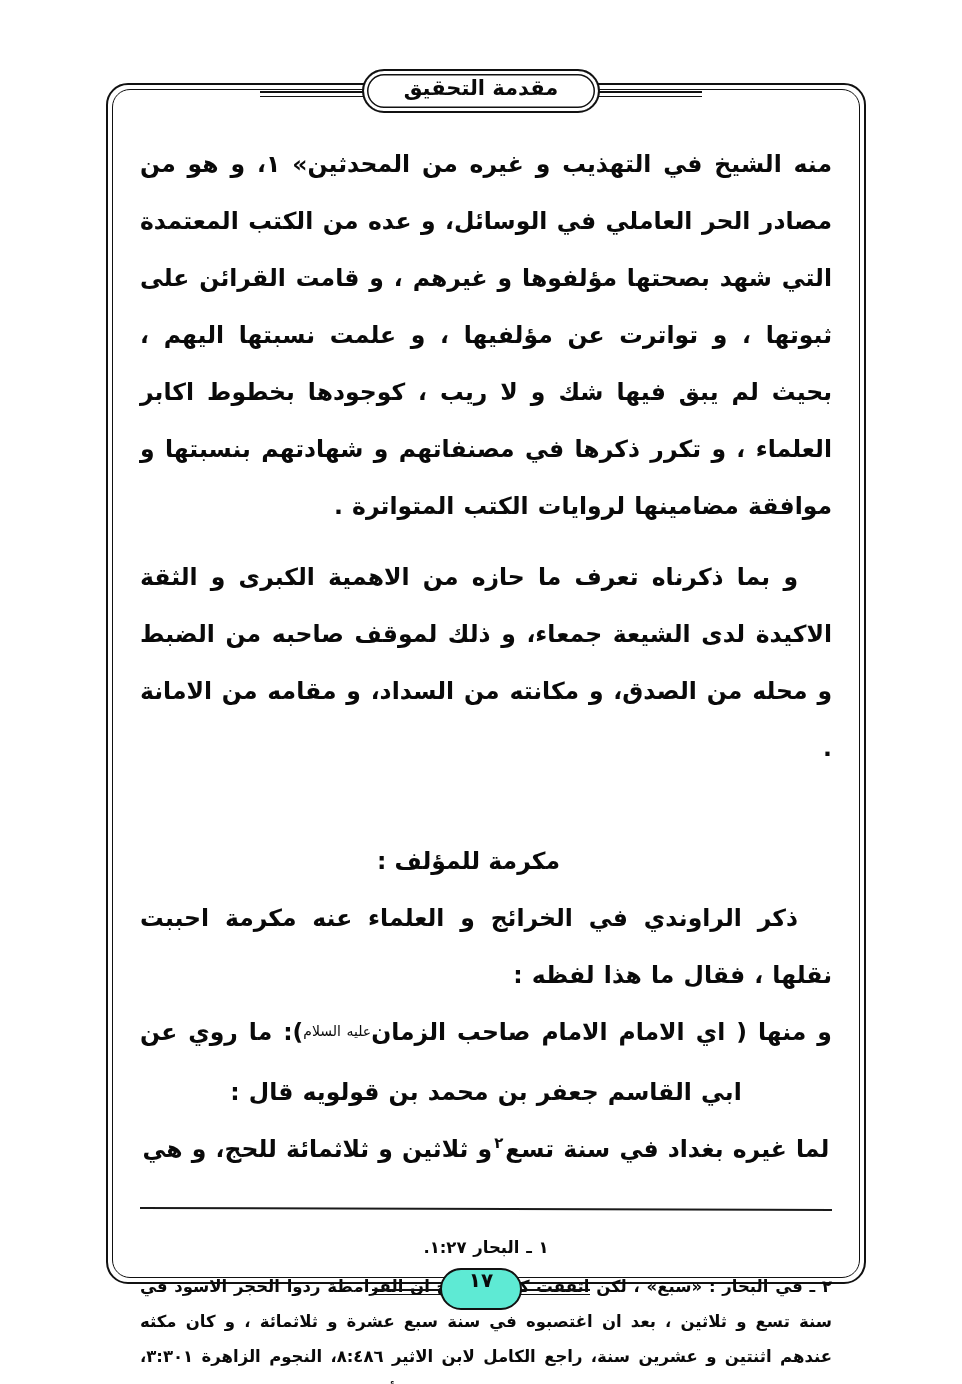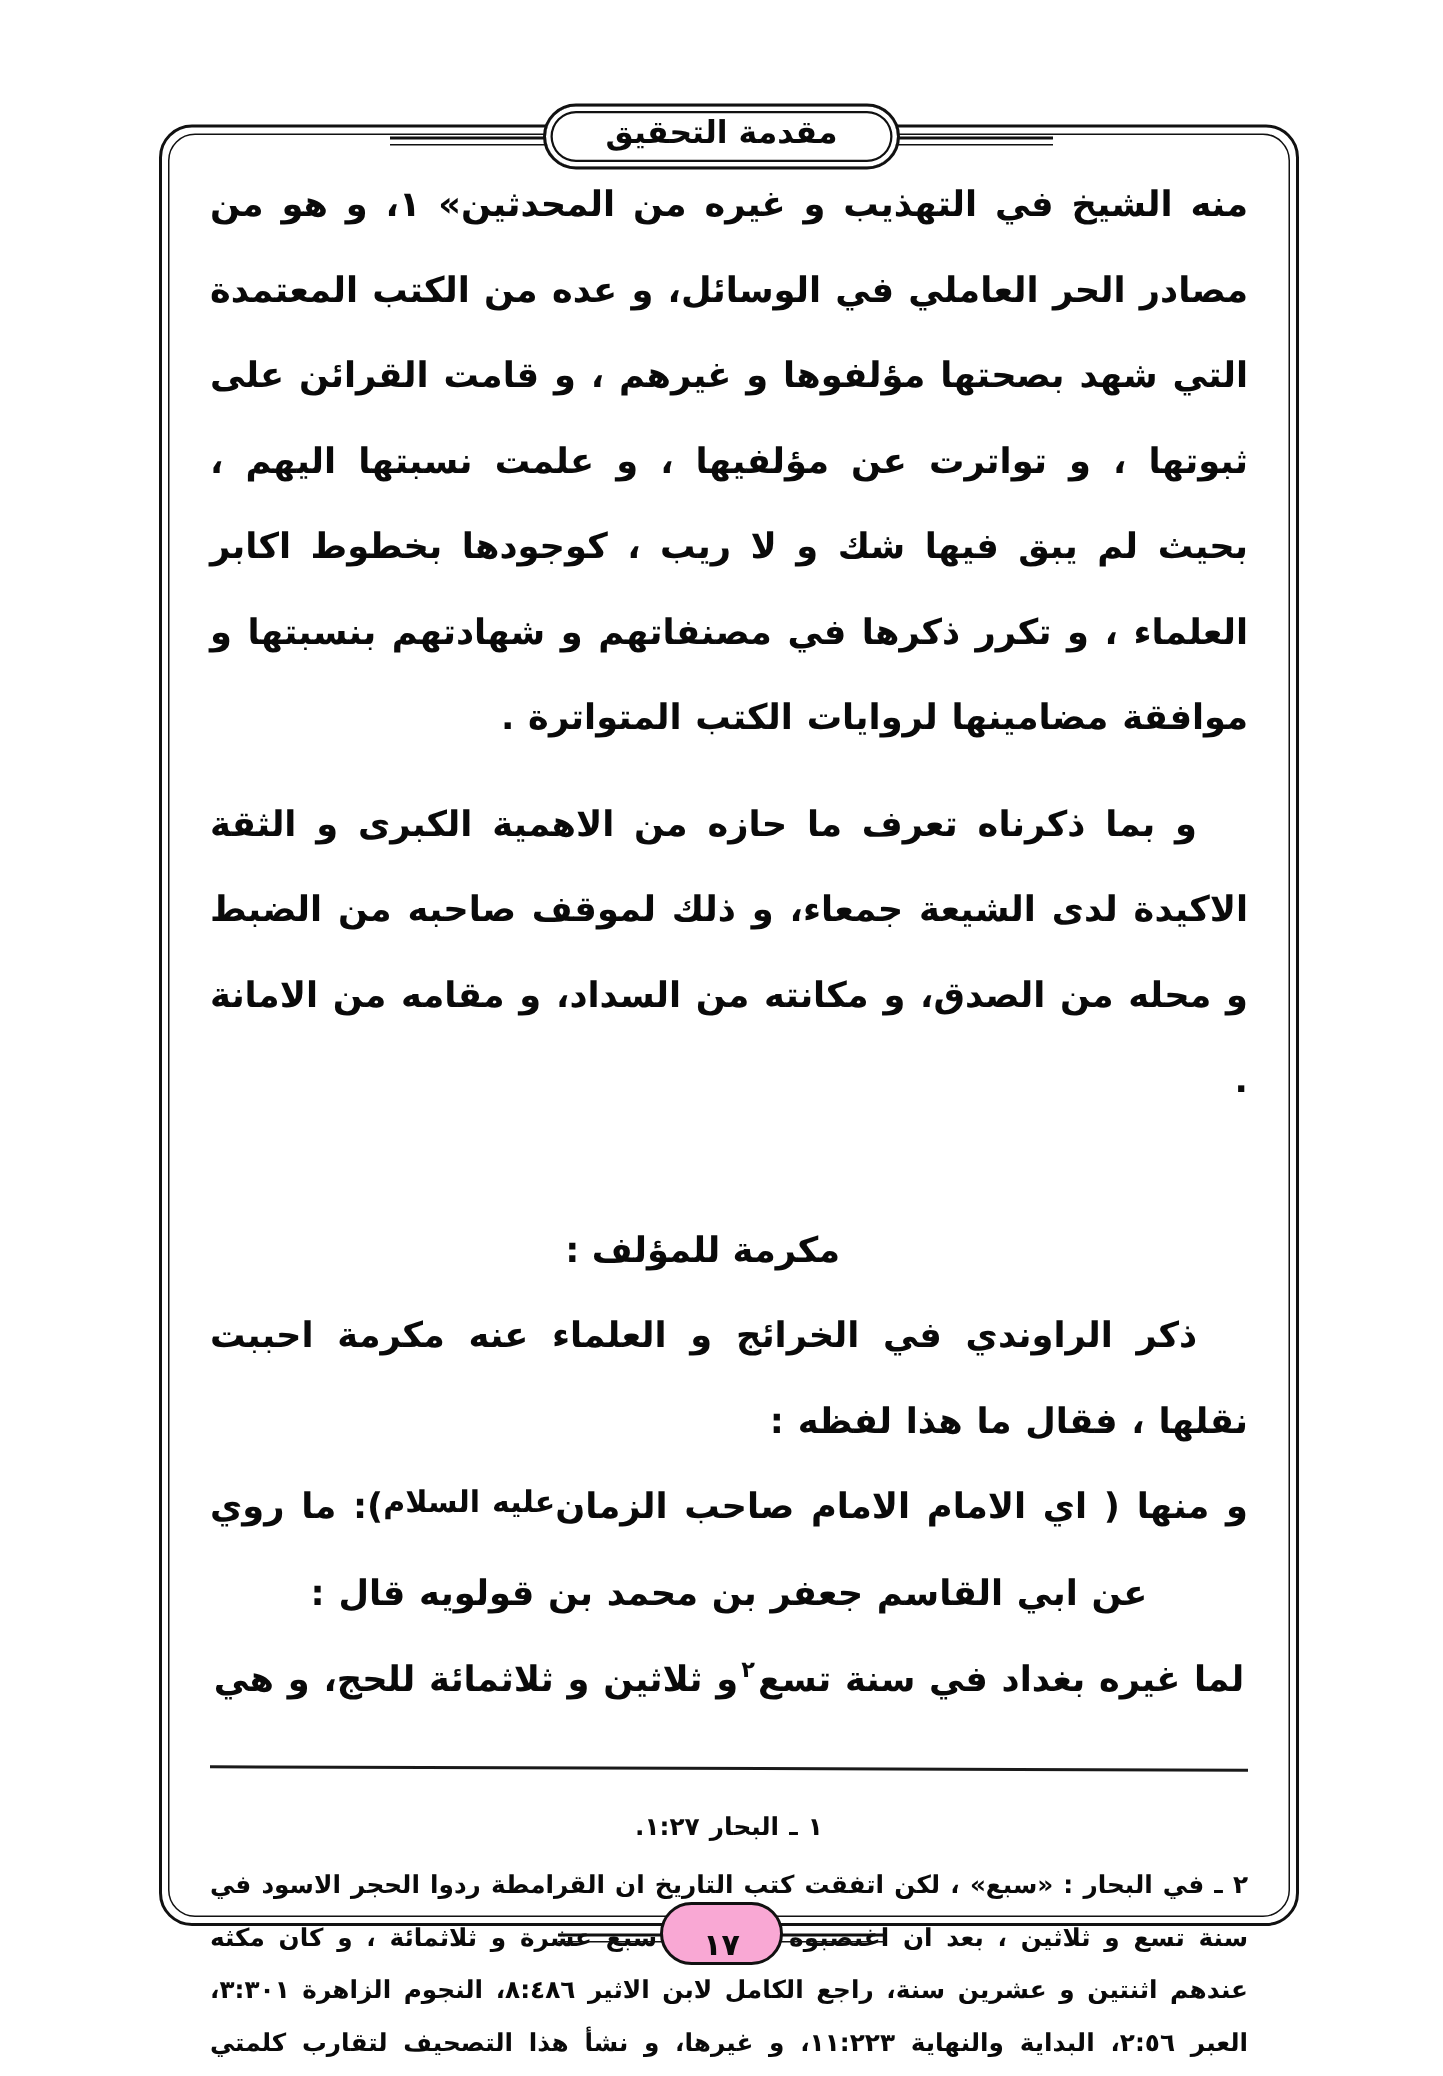--- a/index.html
+++ b/index.html
@@ -88,21 +88,21 @@
     letter-spacing: 0.5px;
     line-height: 1.2;
     color: #0a0a0a;
     white-space: nowrap;
   }
 
   
   .content {
     position: absolute;
     left: 140px;
-    top: 108px;
+    top: 136px;
     width: 692px;
     height: 1130px;
     box-sizing: border-box;
   }
 
   .body-block {
     direction: rtl;
     text-align: justify;
     text-align-last: right;
   }
@@ -137,22 +137,22 @@
 
   sup.fn {
     font-size: 15px;
     font-weight: bold;
     vertical-align: super;
     line-height: 0;
     padding: 0 2px;
   }
 
   .honorific {
-    font-size: 20px;
-    font-weight: bold;
+    font-size: 14px;
+    font-weight: normal;
     display: inline-block;
     transform: translateY(-4px);
     letter-spacing: -1px;
   }
 
   
   .footnote-rule {
     margin: 0;
     height: 0;
     border: 0;
@@ -203,27 +203,27 @@
     border-bottom: 1.5px solid #111111;
     box-sizing: border-box;
     padding-top: 3px;
   }
   .pagenum-rule-left { left: 372px; }
   .pagenum-rule-right { right: 372px; }
 
   .pagenum-cartouche {
     position: relative;
     z-index: 2;
-    background: #f9a8d4;
+    background: #5eead4;
     border: 2.5px solid #111111;
     border-radius: 22px;
     width: 78px;
     height: 38px;
     display: flex;
-    align-items: flex-end;
+    align-items: flex-start;
     justify-content: center;
   }
   .pagenum-text {
     font-size: 20px;
     font-weight: bold;
     color: #0a0a0a;
     line-height: 1;
     padding-bottom: 2px;
   }
 </style>

